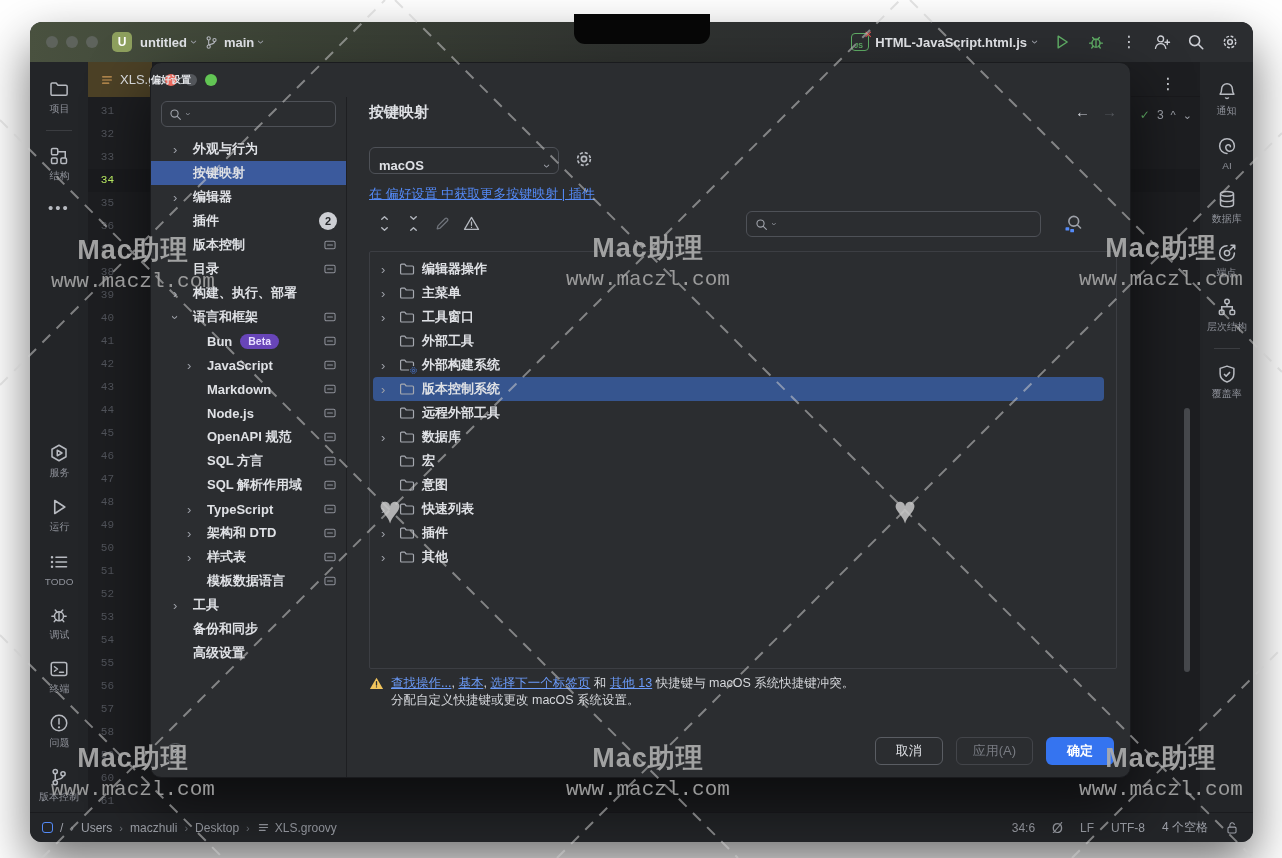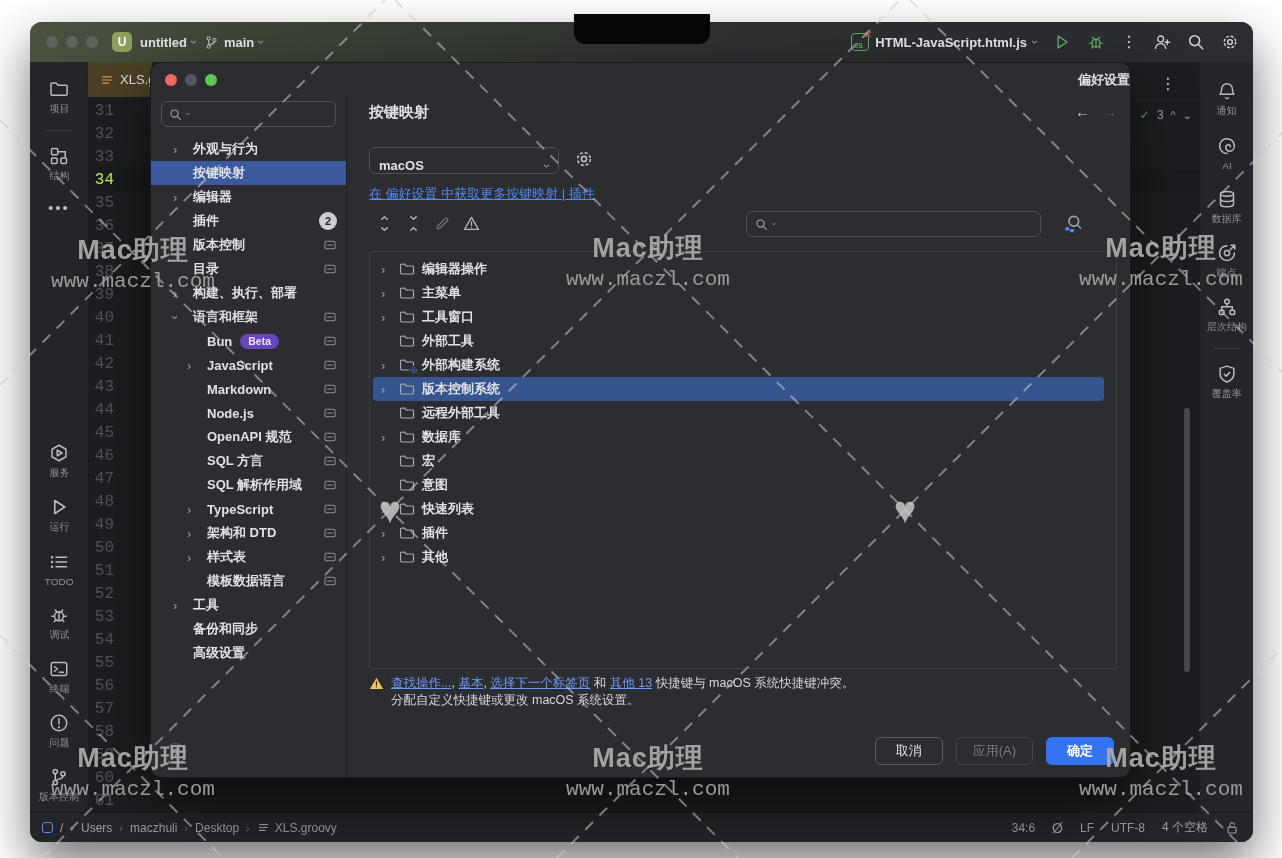--- a/index.html
+++ b/index.html
@@ -42,21 +42,21 @@
   .strip-spacer { flex:1; }
 
   
   .editor { position:absolute; left:58px; right:53px; top:40px; bottom:30px; background:#1D1E21; overflow:hidden; }
   .tabbar { position:absolute; left:0; top:0; right:0; height:35px; border-bottom:1px solid #19191C; }
   .tab { position:absolute; left:0; top:0; width:64px; height:35px; background:#4C4126; display:flex; align-items:center; gap:6px;
          padding-left:12px; color:#DFE1E5; font-size:13px; white-space:nowrap; overflow:hidden; }
   .tab svg { width:14px; height:14px; color:#CE9A57; flex:none; }
   .gutter { position:absolute; left:0; top:38px; width:30px; }
   .ln { height:23px; line-height:23px; text-align:right; padding-right:4px; font-family:"Liberation Mono","DejaVu Sans Mono",monospace;
-        font-size:16px; color:#51545B; }
+        font-size:11px; color:#51545B; }
   .ln.cur { color:#bef264; }
   .caret-row { position:absolute; left:0; right:0; top:107px; height:23px; background:#1A1B1E; }
   .ed-kebab { position:absolute; right:24px; top:12px; color:#CED0D6; font-size:16px; }
   .inspections { position:absolute; right:8px; top:46px; display:flex; align-items:center; gap:7px; font-size:12px; color:#9DA0A8; }
   .inspections .check { color:#5FAD65; font-size:12px; font-weight:700; }
   .inspections .caret { font-size:11px; color:#9DA0A8; }
   .ed-scroll { position:absolute; right:10px; top:346px; width:6px; height:264px; background:#47494D; border-radius:3px; }
 
   
   .statusbar { position:absolute; left:0; right:0; bottom:0; height:30px; background:#232528; border-top:1px solid #1A1B1E;
@@ -70,21 +70,21 @@
   .sb-right svg { width:14px; height:14px; color:#9DA0A8; }
   .slashed-eye { font-size:14px; color:#9DA0A8; }
 
   
   .dialog { position:absolute; left:120px; top:40px; width:981px; height:716px; background:#2B2D30;
             border:1px solid #1A1B1E; border-radius:11px; box-shadow:0 26px 60px rgba(0,0,0,.6); }
   .dlg-titlebar { position:absolute; left:0; top:0; right:0; height:34px; display:flex; align-items:center; }
   .dlg-dots { display:flex; gap:8px; margin-left:14px; }
   .dlg-dot { width:12px; height:12px; border-radius:50%; }
   .dlg-dot.red { background:#EC6A5E; } .dlg-dot.gray { background:#53565B; } .dlg-dot.green { background:#62C554; }
-  .dlg-title { position:absolute; left:0; right:0; text-align:right; color:#DFE1E5; font-size:13px; font-weight:700; }
+  .dlg-title { position:absolute; left:0; right:0; text-align:left; color:#DFE1E5; font-size:10px; font-weight:700; }
 
   .dlg-left { position:absolute; left:0; top:34px; bottom:0; width:196px; border-right:1px solid #1E1F22; }
   .searchbox { margin:4px 10px 0 10px; height:26px; border:1px solid #4E5157; border-radius:6px; display:flex; align-items:center;
                padding:0 7px; gap:4px; }
   .searchbox svg { width:13px; height:13px; color:#9DA0A8; flex:none; }
   .searchbox .mini-caret { color:#9DA0A8; font-size:9px; transform:rotate(90deg); }
   .searchbox input { flex:1; min-width:0; background:transparent; border:none; outline:none; color:#DFE1E5; font-size:12px; }
 
   .set-tree { margin-top:10px; }
   .srow { height:24px; display:flex; align-items:center; padding-left:22px; padding-right:9px; color:#DFE1E5;

